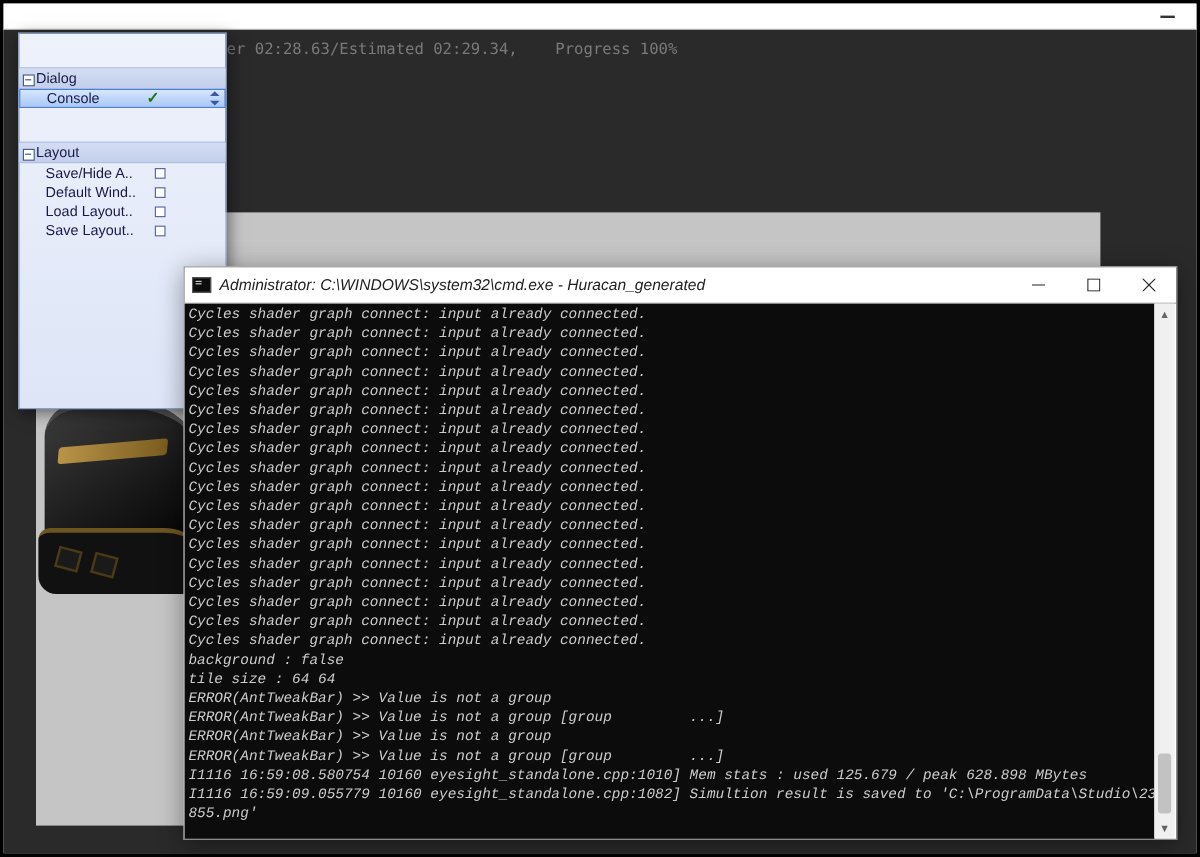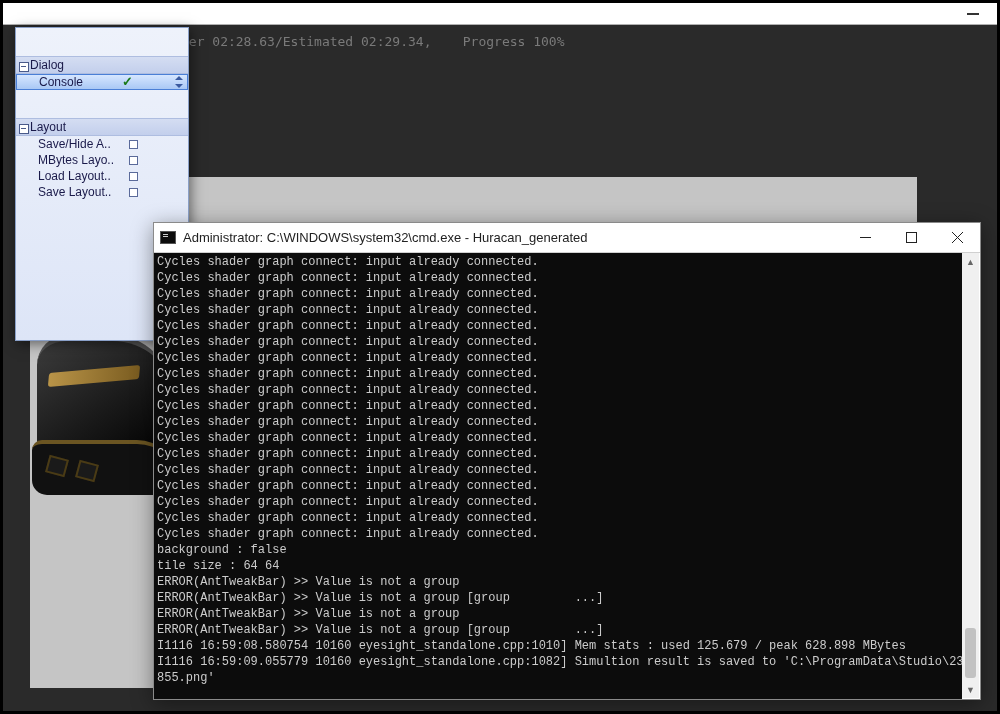--- a/index.html
+++ b/index.html
@@ -191,20 +191,21 @@
     position: absolute;
     left: 150px;
     top: 219px;
     width: 828px;
     height: 478px;
     background: #fff;
     border: 1px solid #8a8a8a;
     box-shadow: 0 4px 20px rgba(0,0,0,0.4);
     display:flex;
     flex-direction:column;
+    font-style:italic;
   }
   .cmd-titlebar {
     height: 30px;
     background: #fff;
     border-bottom: 1px solid #d0d0d0;
     display:flex;
     align-items:center;
     padding-left: 6px;
     font-size: 13px;
     color: #222;
@@ -307,21 +308,21 @@
     </div>
 
     <div class="menu-section">
       <span>Layout</span>
     </div>
     <div class="menu-item">
       <span>Save/Hide A..</span>
       <span class="checkbox"></span>
     </div>
     <div class="menu-item">
-      <span>MBytes Layo..</span>
+      <span>Default Wind..</span>
       <span class="checkbox"></span>
     </div>
     <div class="menu-item">
       <span>Load Layout..</span>
       <span class="checkbox"></span>
     </div>
     <div class="menu-item">
       <span>Save Layout..</span>
       <span class="checkbox"></span>
     </div>

